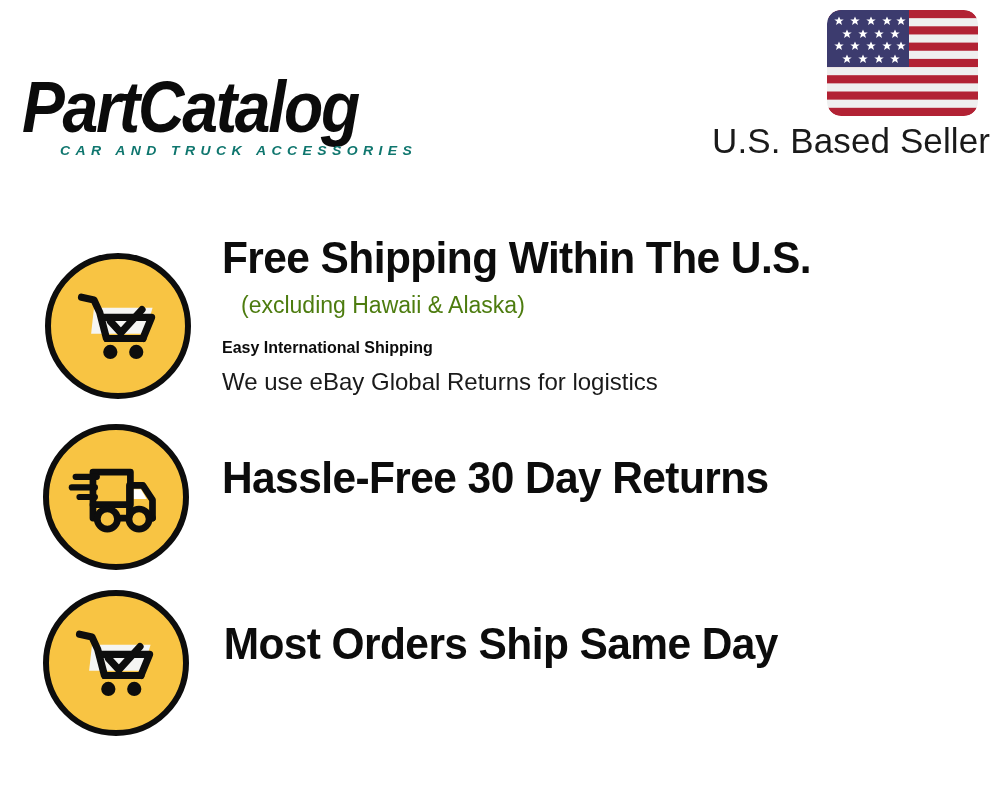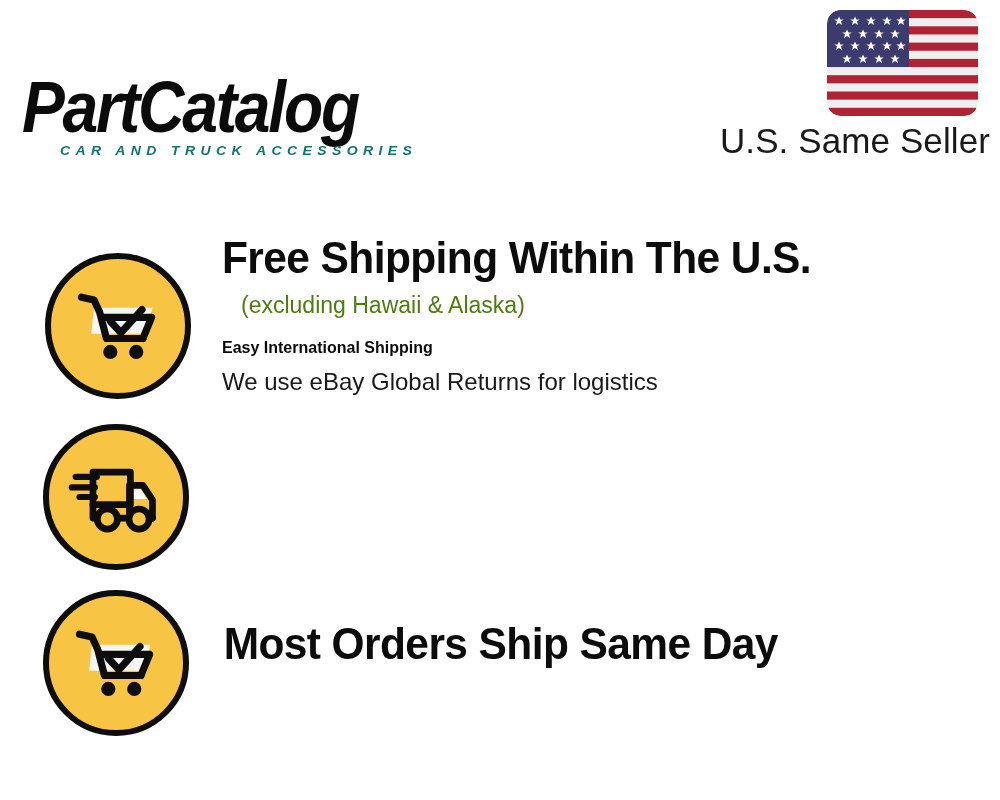--- a/index.html
+++ b/index.html
@@ -224,21 +224,21 @@
           <use href="#starShape" x="60" y="36"></use>
           <use href="#starShape" x="74" y="36"></use>
 
           <use href="#starShape" x="20" y="49"></use>
           <use href="#starShape" x="36" y="49"></use>
           <use href="#starShape" x="52" y="49"></use>
           <use href="#starShape" x="68" y="49"></use>
         </g>
       </g>
     </svg>
-    <div id="seller-label">U.S. Same Seller</div>
+    <div id="seller-label">U.S. Based Seller</div>
   </div>
 </div>
 
 <div class="feature-row" id="feature-row-0">
   <div class="feature-icon-badge">
     <svg viewBox="0 0 100 100" fill="none">
       <path d="M22 58 L78 58 L86 31 L25 31 Z" fill="#F5F5F3"></path>
       <path d="M12 20 L25 23 L31 36 L38 63 L76 63" stroke="#0d0d0d" stroke-width="7.5" stroke-linecap="round" stroke-linejoin="round" fill="none"></path>
       <path d="M33 41 L85 41 L76 63" stroke="#0d0d0d" stroke-width="7.5" stroke-linecap="round" stroke-linejoin="round" fill="none"></path>
       <path d="M42 45 L53 57 L75 33" stroke="#0d0d0d" stroke-width="7.5" stroke-linecap="round" stroke-linejoin="round" fill="none"></path>
@@ -262,20 +262,23 @@
       <rect x="26" y="24" width="39" height="34" stroke="#0d0d0d" stroke-width="7" stroke-linejoin="round" fill="none"></rect>
       <path d="M64 38 L78 38 L88 53 L88 72 L64 72 Z" stroke="#0d0d0d" stroke-width="7" stroke-linejoin="round" stroke-linecap="round" fill="none"></path>
       <path d="M26 58 L26 72 L88 72" stroke="#0d0d0d" stroke-width="7" stroke-linejoin="round" stroke-linecap="round" fill="none"></path>
       <path d="M8 29 L30 29" stroke="#0d0d0d" stroke-width="6.5" stroke-linecap="round"></path>
       <path d="M4 40 L28 40" stroke="#0d0d0d" stroke-width="6.5" stroke-linecap="round"></path>
       <path d="M12 50 L28 50" stroke="#0d0d0d" stroke-width="6.5" stroke-linecap="round"></path>
       <circle cx="41" cy="73" r="10.5" fill="#F8C443" stroke="#0d0d0d" stroke-width="7"></circle>
       <circle cx="74" cy="73" r="10.5" fill="#F8C443" stroke="#0d0d0d" stroke-width="7"></circle>
     </svg>
   </div>
+  <div class="feature-text">
+    <div class="feature-headline">Hassle-Free 30 Day Returns</div>
+  </div>
 </div>
 
 <div class="feature-row" id="feature-row-2">
   <div class="feature-icon-badge">
     <svg viewBox="0 0 100 100" fill="none">
       <path d="M22 58 L78 58 L86 31 L25 31 Z" fill="#F5F5F3"></path>
       <path d="M12 20 L25 23 L31 36 L38 63 L76 63" stroke="#0d0d0d" stroke-width="7.5" stroke-linecap="round" stroke-linejoin="round" fill="none"></path>
       <path d="M33 41 L85 41 L76 63" stroke="#0d0d0d" stroke-width="7.5" stroke-linecap="round" stroke-linejoin="round" fill="none"></path>
       <path d="M42 45 L53 57 L75 33" stroke="#0d0d0d" stroke-width="7.5" stroke-linecap="round" stroke-linejoin="round" fill="none"></path>
       <circle cx="42" cy="77" r="7.4" fill="#0d0d0d"></circle>

